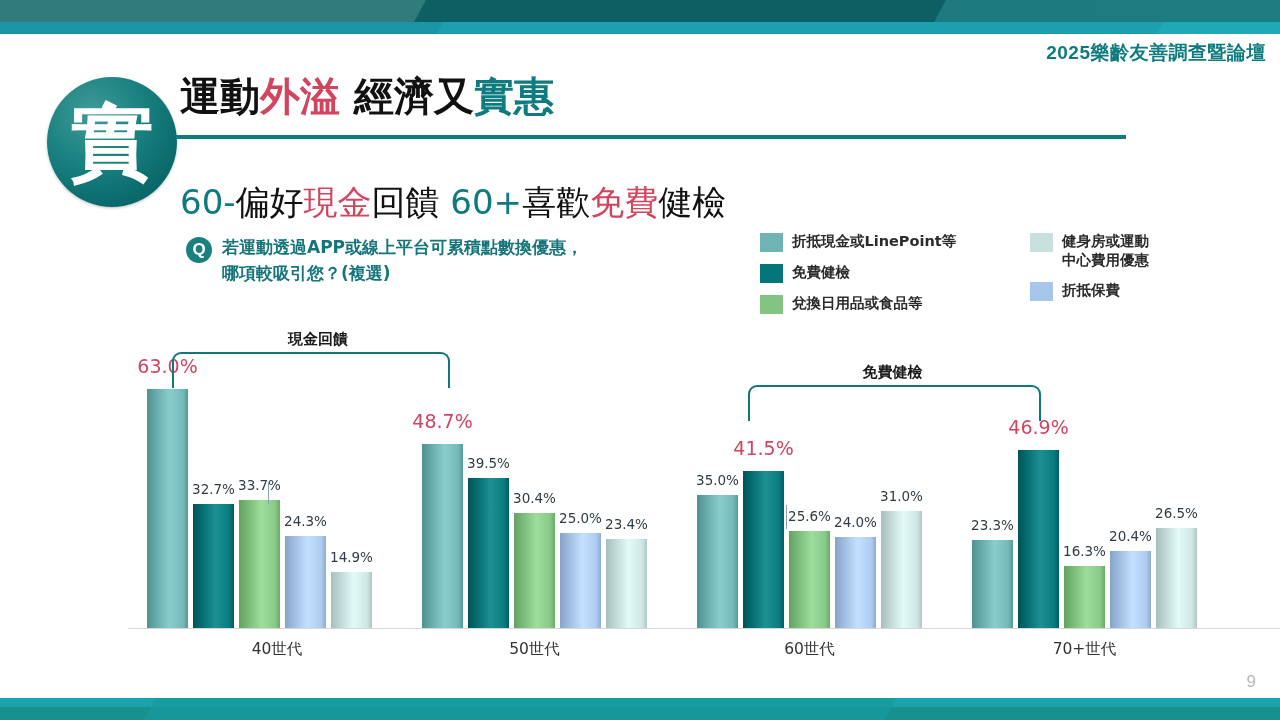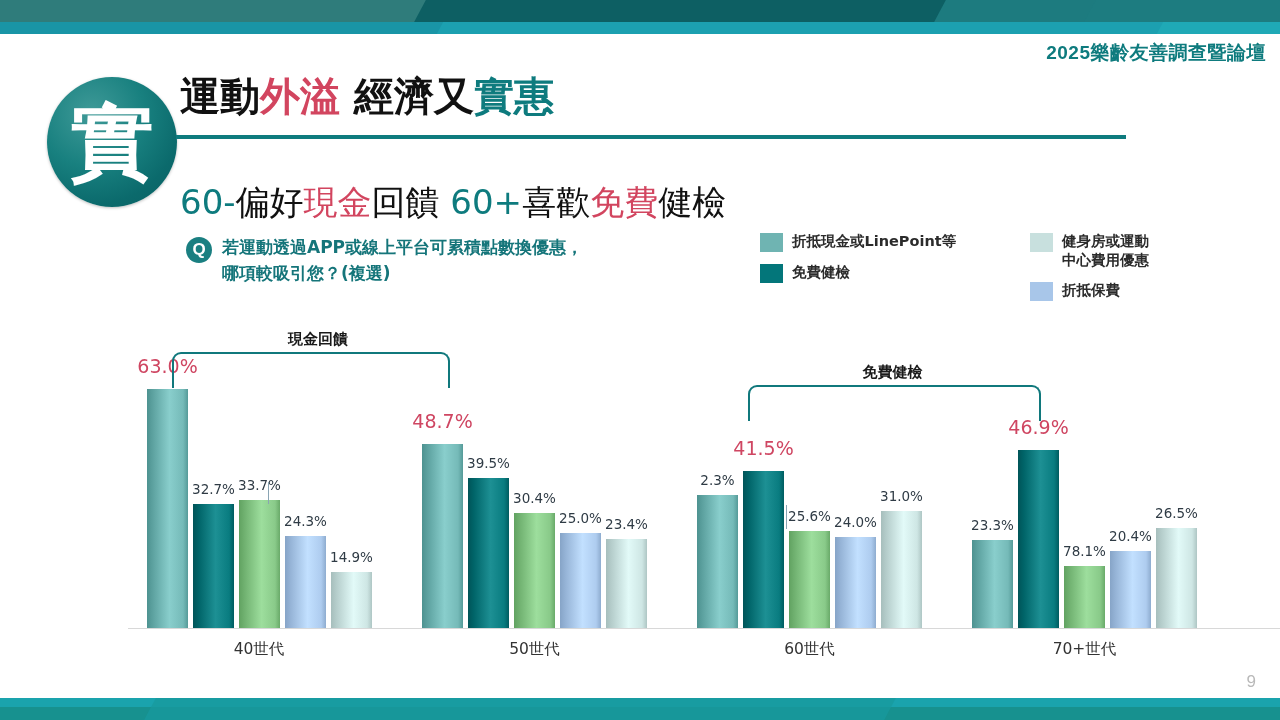--- a/index.html
+++ b/index.html
@@ -117,20 +117,26 @@
         <div class="lg-lb">
           <div>折抵現金或LinePoint等</div>
         </div>
       </div>
       <div class="lg-item">
         <div class="lg-sw" style="background: rgb(3, 118, 122);"></div>
         <div class="lg-lb">
           <div>免費健檢</div>
         </div>
       </div>
+      <div class="lg-item">
+        <div class="lg-sw" style="background: rgb(131, 196, 131);"></div>
+        <div class="lg-lb">
+          <div>兌換日用品或食品等</div>
+        </div>
+      </div>
     </div>
   <div class="col colB" id="legend-col-b">
       <div class="lg-item">
         <div class="lg-sw" style="background: rgb(200, 224, 222);"></div>
         <div class="lg-lb">
           <div>健身房或運動</div>
           <div>中心費用優惠</div>
         </div>
       </div>
       <div class="lg-item">
@@ -157,21 +163,21 @@
       <div class="val" style="bottom: 135px;">33.7%</div>
     </div>
     <div class="bar" style="left: 285px;">
       <div class="body" style="height: 92px; background: linear-gradient(90deg, rgb(134, 164, 199) 0%, rgb(150, 180, 215) 14%, rgb(194, 224, 255) 55%, rgb(174, 204, 239) 88%, rgb(142, 172, 207) 100%);"></div>
       <div class="val" style="bottom: 99px;">24.3%</div>
     </div>
     <div class="bar" style="left: 331px;">
       <div class="body" style="height: 56px; background: linear-gradient(90deg, rgb(166, 190, 188) 0%, rgb(182, 206, 204) 14%, rgb(226, 250, 248) 55%, rgb(206, 230, 228) 88%, rgb(174, 198, 196) 100%);"></div>
       <div class="val" style="bottom: 63px;">14.9%</div>
     </div>
-    <div class="glabel" style="left: 159px;">40世代</div>
+    <div class="glabel" style="left: 177px;">40世代</div>
     <div class="bar hl" style="left: 422px;">
       <div class="body" style="height: 184px; background: linear-gradient(90deg, rgb(77, 146, 144) 0%, rgb(93, 162, 160) 14%, rgb(137, 206, 204) 55%, rgb(117, 186, 184) 88%, rgb(85, 154, 152) 100%);"></div>
       <div class="val" style="bottom: 196px;">48.7%</div>
     </div>
     <div class="bar" style="left: 468px;">
       <div class="body" style="height: 150px; background: linear-gradient(90deg, rgb(0, 84, 88) 0%, rgb(0, 100, 104) 14%, rgb(29, 144, 148) 55%, rgb(9, 124, 128) 88%, rgb(0, 92, 96) 100%);"></div>
       <div class="val" style="bottom: 157px;">39.5%</div>
     </div>
     <div class="bar" style="left: 514px;">
       <div class="body" style="height: 115px; background: linear-gradient(90deg, rgb(97, 162, 97) 0%, rgb(113, 178, 113) 14%, rgb(157, 222, 157) 55%, rgb(137, 202, 137) 88%, rgb(105, 170, 105) 100%);"></div>
@@ -181,21 +187,21 @@
       <div class="body" style="height: 95px; background: linear-gradient(90deg, rgb(134, 164, 199) 0%, rgb(150, 180, 215) 14%, rgb(194, 224, 255) 55%, rgb(174, 204, 239) 88%, rgb(142, 172, 207) 100%);"></div>
       <div class="val" style="bottom: 102px; margin-top: 40px;">25.0%</div>
     </div>
     <div class="bar" style="left: 606px;">
       <div class="body" style="height: 89px; background: linear-gradient(90deg, rgb(166, 190, 188) 0%, rgb(182, 206, 204) 14%, rgb(226, 250, 248) 55%, rgb(206, 230, 228) 88%, rgb(174, 198, 196) 100%);"></div>
       <div class="val" style="bottom: 96px; text-align: right;">23.4%</div>
     </div>
     <div class="glabel" style="left: 434.5px;">50世代</div>
     <div class="bar" style="left: 697px;">
       <div class="body" style="height: 133px; background: linear-gradient(90deg, rgb(77, 146, 144) 0%, rgb(93, 162, 160) 14%, rgb(137, 206, 204) 55%, rgb(117, 186, 184) 88%, rgb(85, 154, 152) 100%);"></div>
-      <div class="val" style="bottom: 140px;">2.3%</div>
+      <div class="val" style="bottom: 140px;">35.0%</div>
     </div>
     <div class="bar hl" style="left: 743px;">
       <div class="body" style="height: 157px; background: linear-gradient(90deg, rgb(0, 84, 88) 0%, rgb(0, 100, 104) 14%, rgb(29, 144, 148) 55%, rgb(9, 124, 128) 88%, rgb(0, 92, 96) 100%);"></div>
       <div class="val" style="bottom: 169px;">41.5%</div>
     </div>
     <div class="bar" style="left: 789px;">
       <div class="body" style="height: 97px; background: linear-gradient(90deg, rgb(97, 162, 97) 0%, rgb(113, 178, 113) 14%, rgb(157, 222, 157) 55%, rgb(137, 202, 137) 88%, rgb(105, 170, 105) 100%);"></div>
       <div class="val" style="bottom: 104px;">25.6%</div>
     </div>
     <div class="bar" style="left: 835px;">
@@ -210,21 +216,21 @@
     <div class="bar" style="left: 972px;">
       <div class="body" style="height: 88px; background: linear-gradient(90deg, rgb(77, 146, 144) 0%, rgb(93, 162, 160) 14%, rgb(137, 206, 204) 55%, rgb(117, 186, 184) 88%, rgb(85, 154, 152) 100%);"></div>
       <div class="val" style="bottom: 95px;">23.3%</div>
     </div>
     <div class="bar hl" style="left: 1018px;">
       <div class="body" style="height: 178px; background: linear-gradient(90deg, rgb(0, 84, 88) 0%, rgb(0, 100, 104) 14%, rgb(29, 144, 148) 55%, rgb(9, 124, 128) 88%, rgb(0, 92, 96) 100%);"></div>
       <div class="val" style="bottom: 190px;">46.9%</div>
     </div>
     <div class="bar" style="left: 1064px;">
       <div class="body" style="height: 62px; background: linear-gradient(90deg, rgb(97, 162, 97) 0%, rgb(113, 178, 113) 14%, rgb(157, 222, 157) 55%, rgb(137, 202, 137) 88%, rgb(105, 170, 105) 100%);"></div>
-      <div class="val" style="bottom: 69px;">78.1%</div>
+      <div class="val" style="bottom: 69px;">16.3%</div>
     </div>
     <div class="bar" style="left: 1110px;">
       <div class="body" style="height: 77px; background: linear-gradient(90deg, rgb(134, 164, 199) 0%, rgb(150, 180, 215) 14%, rgb(194, 224, 255) 55%, rgb(174, 204, 239) 88%, rgb(142, 172, 207) 100%);"></div>
       <div class="val" style="bottom: 84px;">20.4%</div>
     </div>
     <div class="bar" style="left: 1156px;">
       <div class="body" style="height: 100px; background: linear-gradient(90deg, rgb(166, 190, 188) 0%, rgb(182, 206, 204) 14%, rgb(226, 250, 248) 55%, rgb(206, 230, 228) 88%, rgb(174, 198, 196) 100%);"></div>
       <div class="val" style="bottom: 107px;">26.5%</div>
     </div>
     <div class="glabel" style="left: 984.5px;">70+世代</div>

